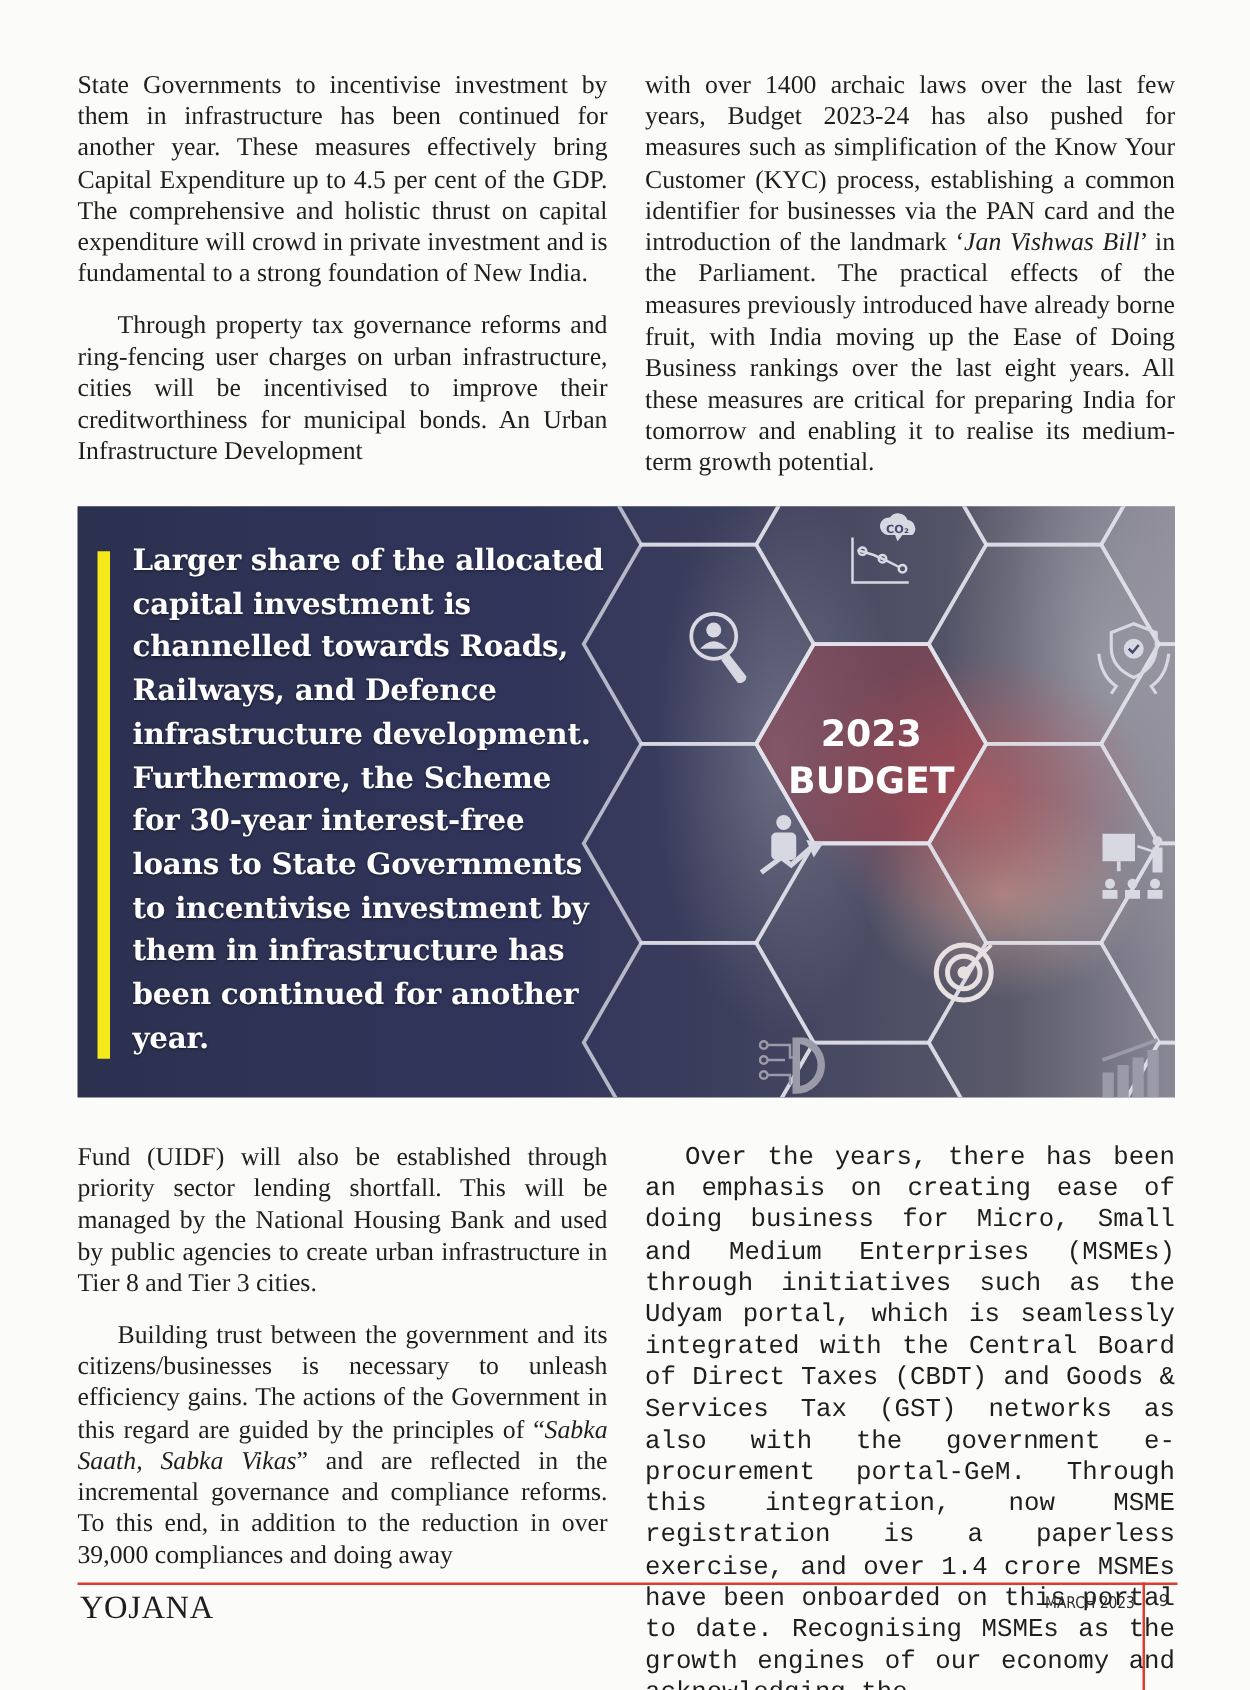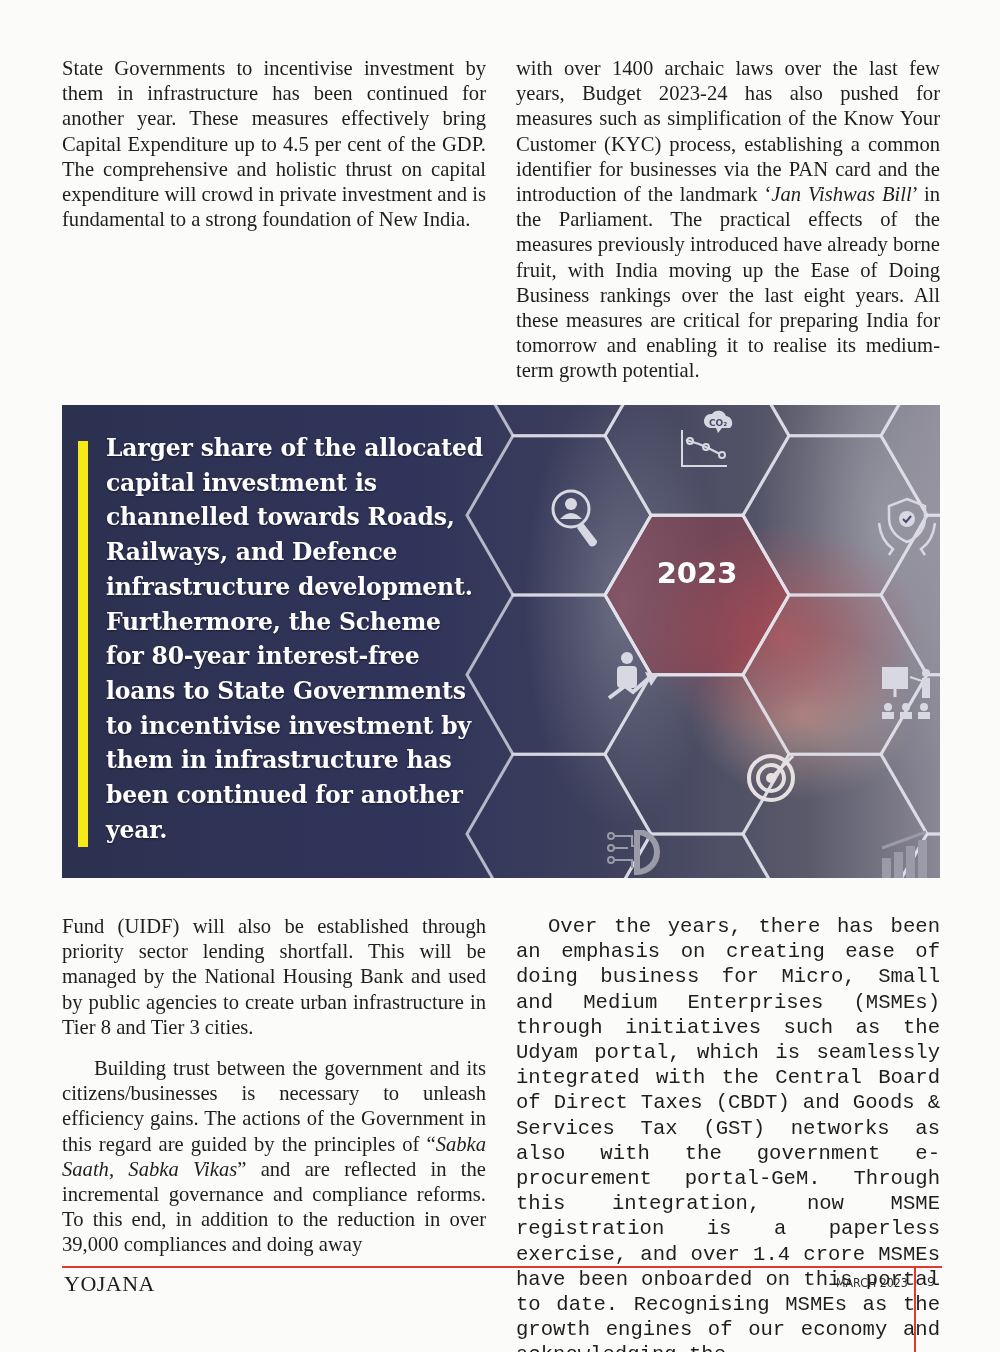--- a/index.html
+++ b/index.html
@@ -39,53 +39,54 @@
     background: #f5e91a;
   }
   .quote-text {
     position: absolute; left: 44px; top: 26px; width: 380px;
     font-family: "DejaVu Serif", "Liberation Serif", serif;
     font-weight: bold; font-size: 23.5px; line-height: 34.7px;
     color: #ffffff; letter-spacing: -0.2px;
     text-shadow: 0 1px 2px rgba(0,0,0,0.5);
   }
   .budget-label {
-    position: absolute; left: 560px; top: 150px; width: 150px;
+    position: absolute; left: 560px; top: 164px; width: 150px;
     text-align: center; color: #ffffff;
     font-family: "DejaVu Sans", "Liberation Sans", sans-serif;
     font-size: 29px; line-height: 37px; font-weight: 600;
   }
   .icon { position: absolute; }
 
   
   #footer-rule {
     position: absolute; left: 62px; top: 1266px; width: 880px; height: 2px; background: #e03a2e;
   }
   #footer-vrule {
     position: absolute; left: 914px; top: 1266px; width: 2px; height: 86px; background: #e03a2e;
   }
   #footer-brand {
     position: absolute; left: 64px; top: 1271px;
-    font-family: "Liberation Serif", serif; font-size: 22px; letter-spacing: 0.5px; color: #1e1e1e;
+    font-family: "Liberation Serif", serif; font-size: 26px; letter-spacing: 0.5px; color: #1e1e1e;
   }
   #footer-date {
     position: absolute; left: 836px; top: 1275px;
     font-family: "DejaVu Sans", "Liberation Sans", sans-serif; font-size: 13px; color: #2a2a2a;
     transform: scaleX(0.85); transform-origin: left;
   }
   #footer-page {
     position: absolute; left: 927px; top: 1274px;
     font-family: "DejaVu Sans", "Liberation Sans", sans-serif; font-size: 13px; color: #2a2a2a;
   }
 </style>
 </head>
 <body>
 
 <div id="col-tl" class="col">
   <p>State Governments to incentivise investment by them in infrastructure has been continued for another year. These measures effectively bring Capital Expenditure up to 4.5 per cent of the GDP. The comprehensive and holistic thrust on capital expenditure will crowd in private investment and is fundamental to a strong foundation of New India.</p>
+  <p class="indent">Through property tax governance reforms and ring-fencing user charges on urban infrastructure, cities will be incentivised to improve their creditworthiness for municipal bonds. An Urban Infrastructure Development</p>
 </div>
 
 <div id="col-tr" class="col">
   <p><span>with over 1400 archaic laws over the last few years, Budget 2023-24 has also pushed for measures such as simplification of the Know Your Customer (KYC) process, establishing a common identifier for businesses via the PAN card and the introduction of the landmark ‘</span><em>Jan Vishwas Bill</em><span>’ in the Parliament. The practical effects of the measures previously introduced have already borne fruit, with India moving up the Ease of Doing Business rankings over the last eight years. All these measures are critical for preparing India for tomorrow and enabling it to realise its medium-term growth potential.</span></p>
 </div>
 
 <div id="feature">
   <svg class="hex" width="878" height="473">
     <g fill="none" stroke="rgba(225,225,235,0.75)" stroke-width="3" id="hexgroup">
         <polygon points="727.0,190.0 681.0,269.7 589.0,269.7 543.0,190.0 589.0,110.3 681.0,110.3" fill="rgba(160,60,70,0.45)" stroke="rgba(240,240,245,0.85)"></polygon>
@@ -121,24 +122,25 @@
         <polygon points="1141.0,110.3 1095.0,190.0 1003.0,190.0 957.0,110.3 1003.0,30.7 1095.0,30.7"></polygon>
         <polygon points="1141.0,269.7 1095.0,349.3 1003.0,349.3 957.0,269.7 1003.0,190.0 1095.0,190.0"></polygon>
         <polygon points="1141.0,429.0 1095.0,508.7 1003.0,508.7 957.0,429.0 1003.0,349.3 1095.0,349.3"></polygon>
         <polygon points="1141.0,588.4 1095.0,668.0 1003.0,668.0 957.0,588.4 1003.0,508.7 1095.0,508.7"></polygon>
         <polygon points="1141.0,747.7 1095.0,827.4 1003.0,827.4 957.0,747.7 1003.0,668.0 1095.0,668.0"></polygon>
         <polygon points="1141.0,907.1 1095.0,986.7 1003.0,986.7 957.0,907.1 1003.0,827.4 1095.0,827.4"></polygon>
       </g>
   </svg>
 
   <div class="quote-bar"></div>
-  <div class="quote-text">Larger share of the allocated capital investment is channelled towards Roads, Railways, and Defence infrastructure development. Furthermore, the Scheme for 80-year interest-free loans to State Governments to incentivise investment by them in infrastructure has been continued for another year.</div>
+  <div class="quote-text">Larger share of the allocated capital investment is channelled towards Roads, Railways, and Defence infrastructure development. Furthermore, the Scheme for 30-year interest-free loans to State Governments to incentivise investment by them in infrastructure has been continued for another year.</div>
 
   <div class="budget-label">
     <div>2023</div>
+    <div>BUDGET</div>
   </div>
 
   <svg class="icon" style="left:615px; top:5px;" width="60" height="60">
     <path d="M35 4 a8 8 0 0 1 14 2 a7 7 0 0 1 4 12 l-8 0 l-4 5 l-2 -5 l-6 0 a7 7 0 0 1 2 -14z" fill="#d8d8e2"></path>
     <text x="41" y="16" font-size="9" font-family="DejaVu Sans, sans-serif" font-weight="bold" fill="#444a6a" text-anchor="middle">CO₂</text>
     <path d="M5 20 L5 56 L50 56" stroke="#d8d8e2" stroke-width="2" fill="none"></path>
     <polyline points="9,30 22,34 31,38 43,44" stroke="#d8d8e2" stroke-width="2" fill="none"></polyline>
     <circle cx="13" cy="31" r="3" fill="none" stroke="#d8d8e2" stroke-width="2"></circle>
     <circle cx="29" cy="37" r="3" fill="none" stroke="#d8d8e2" stroke-width="2"></circle>
     <circle cx="45" cy="45" r="3" fill="none" stroke="#d8d8e2" stroke-width="2"></circle>

